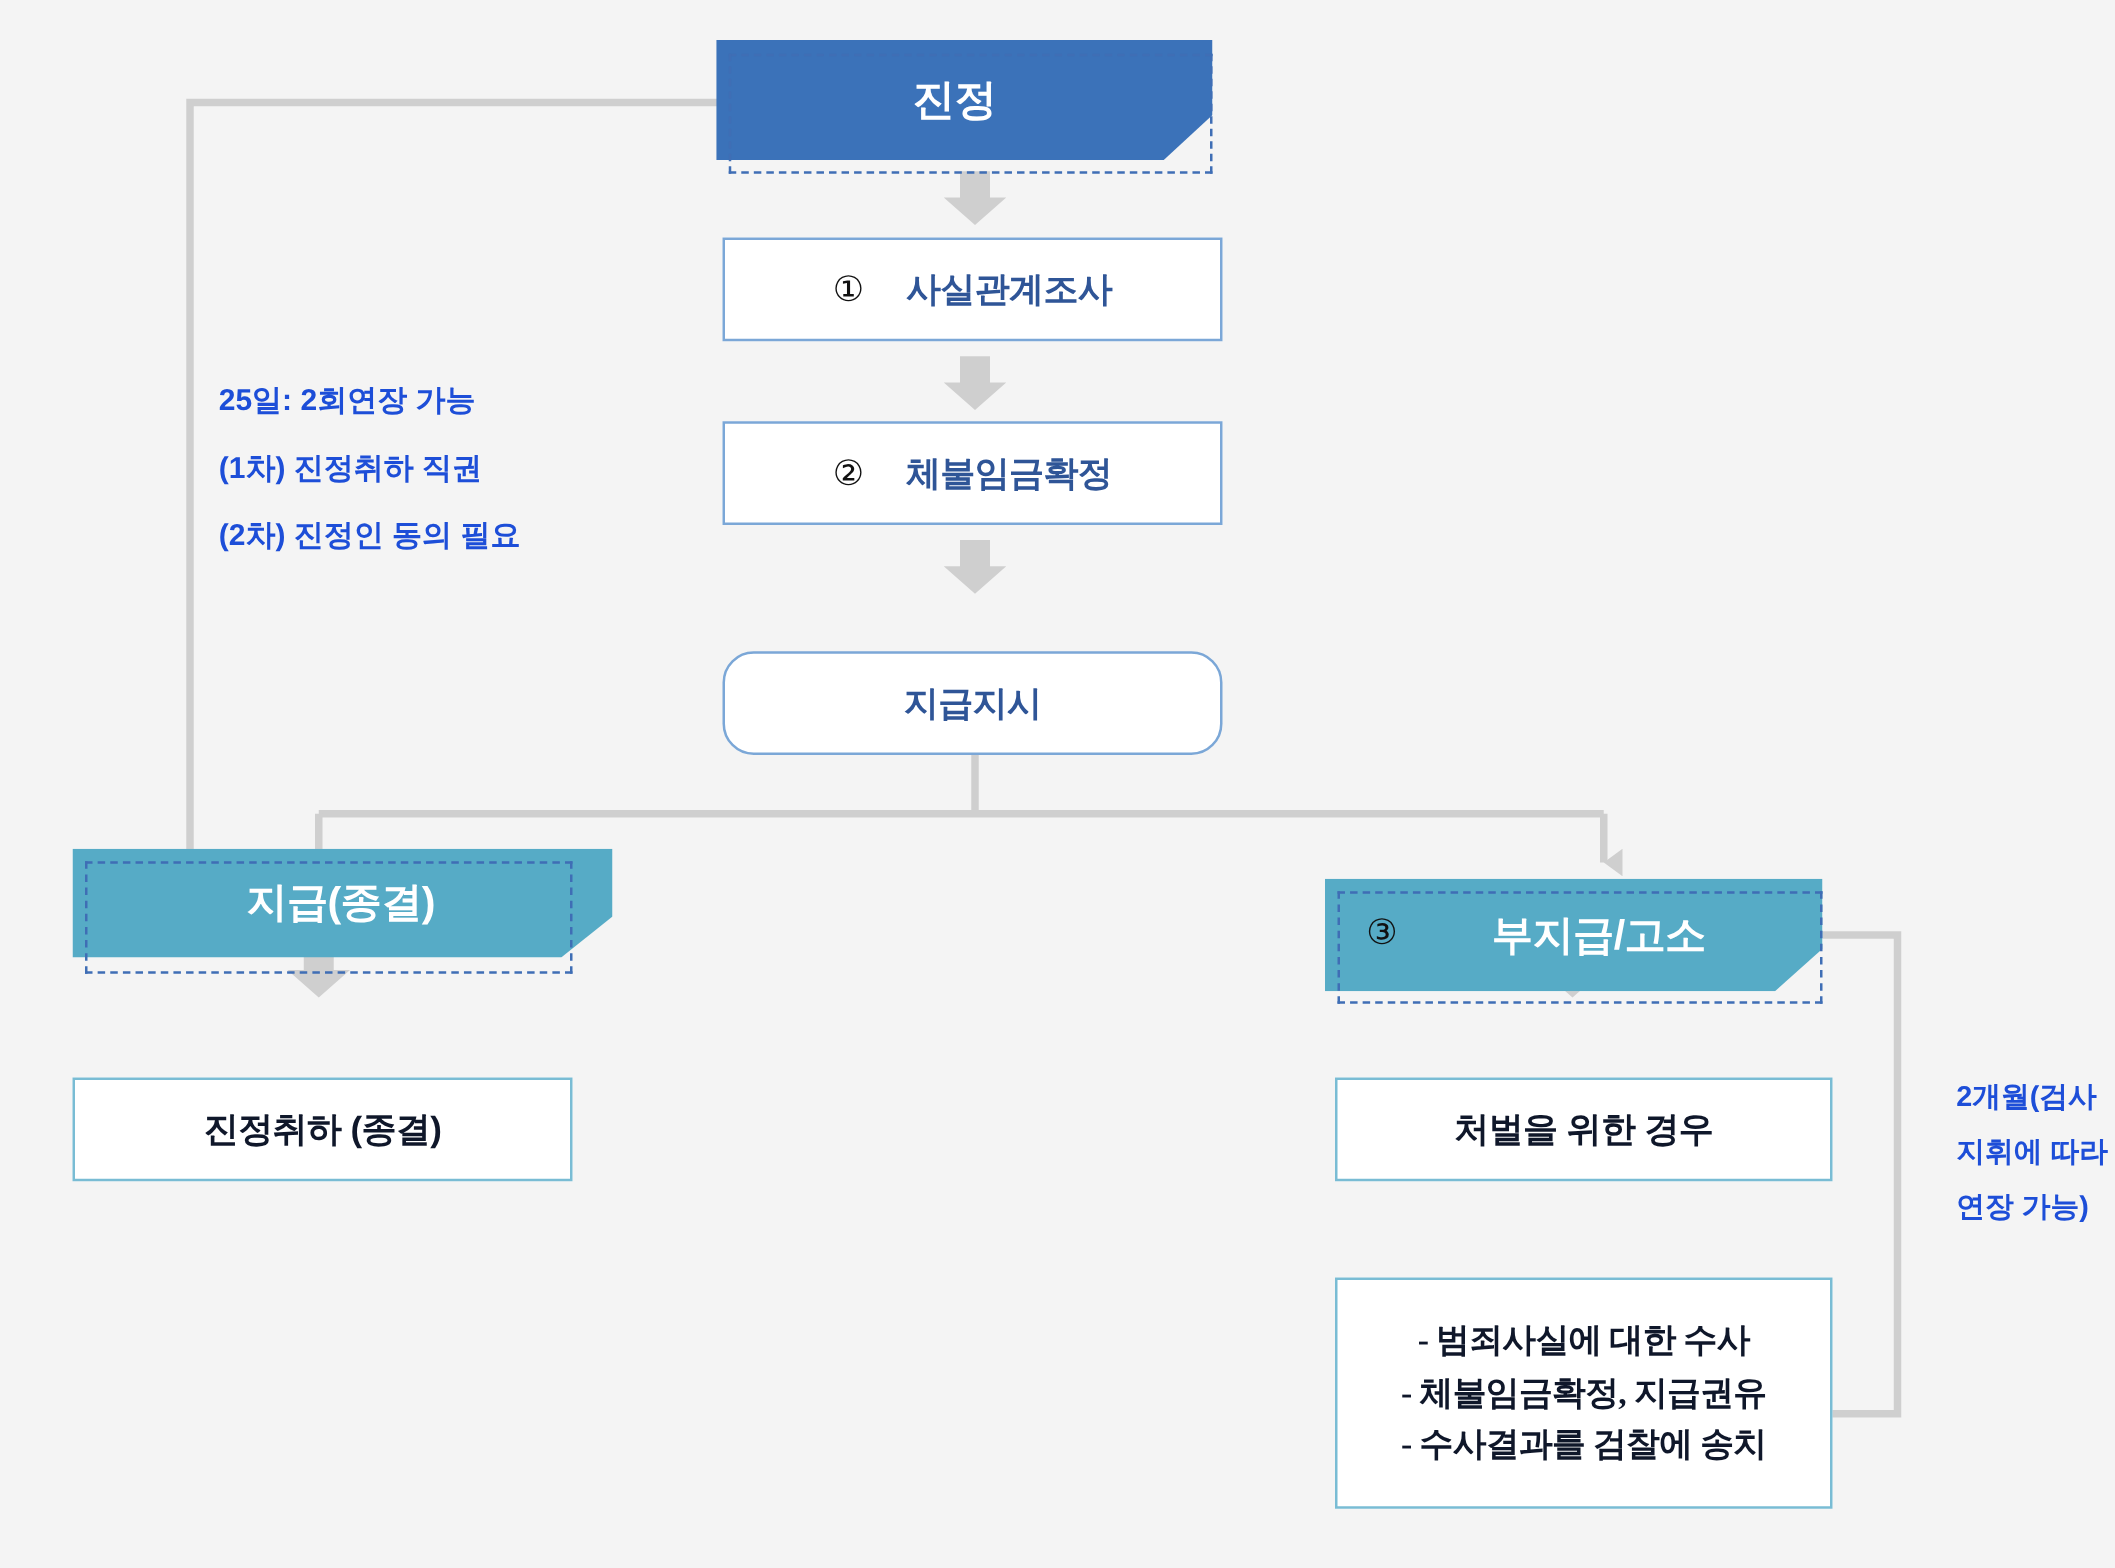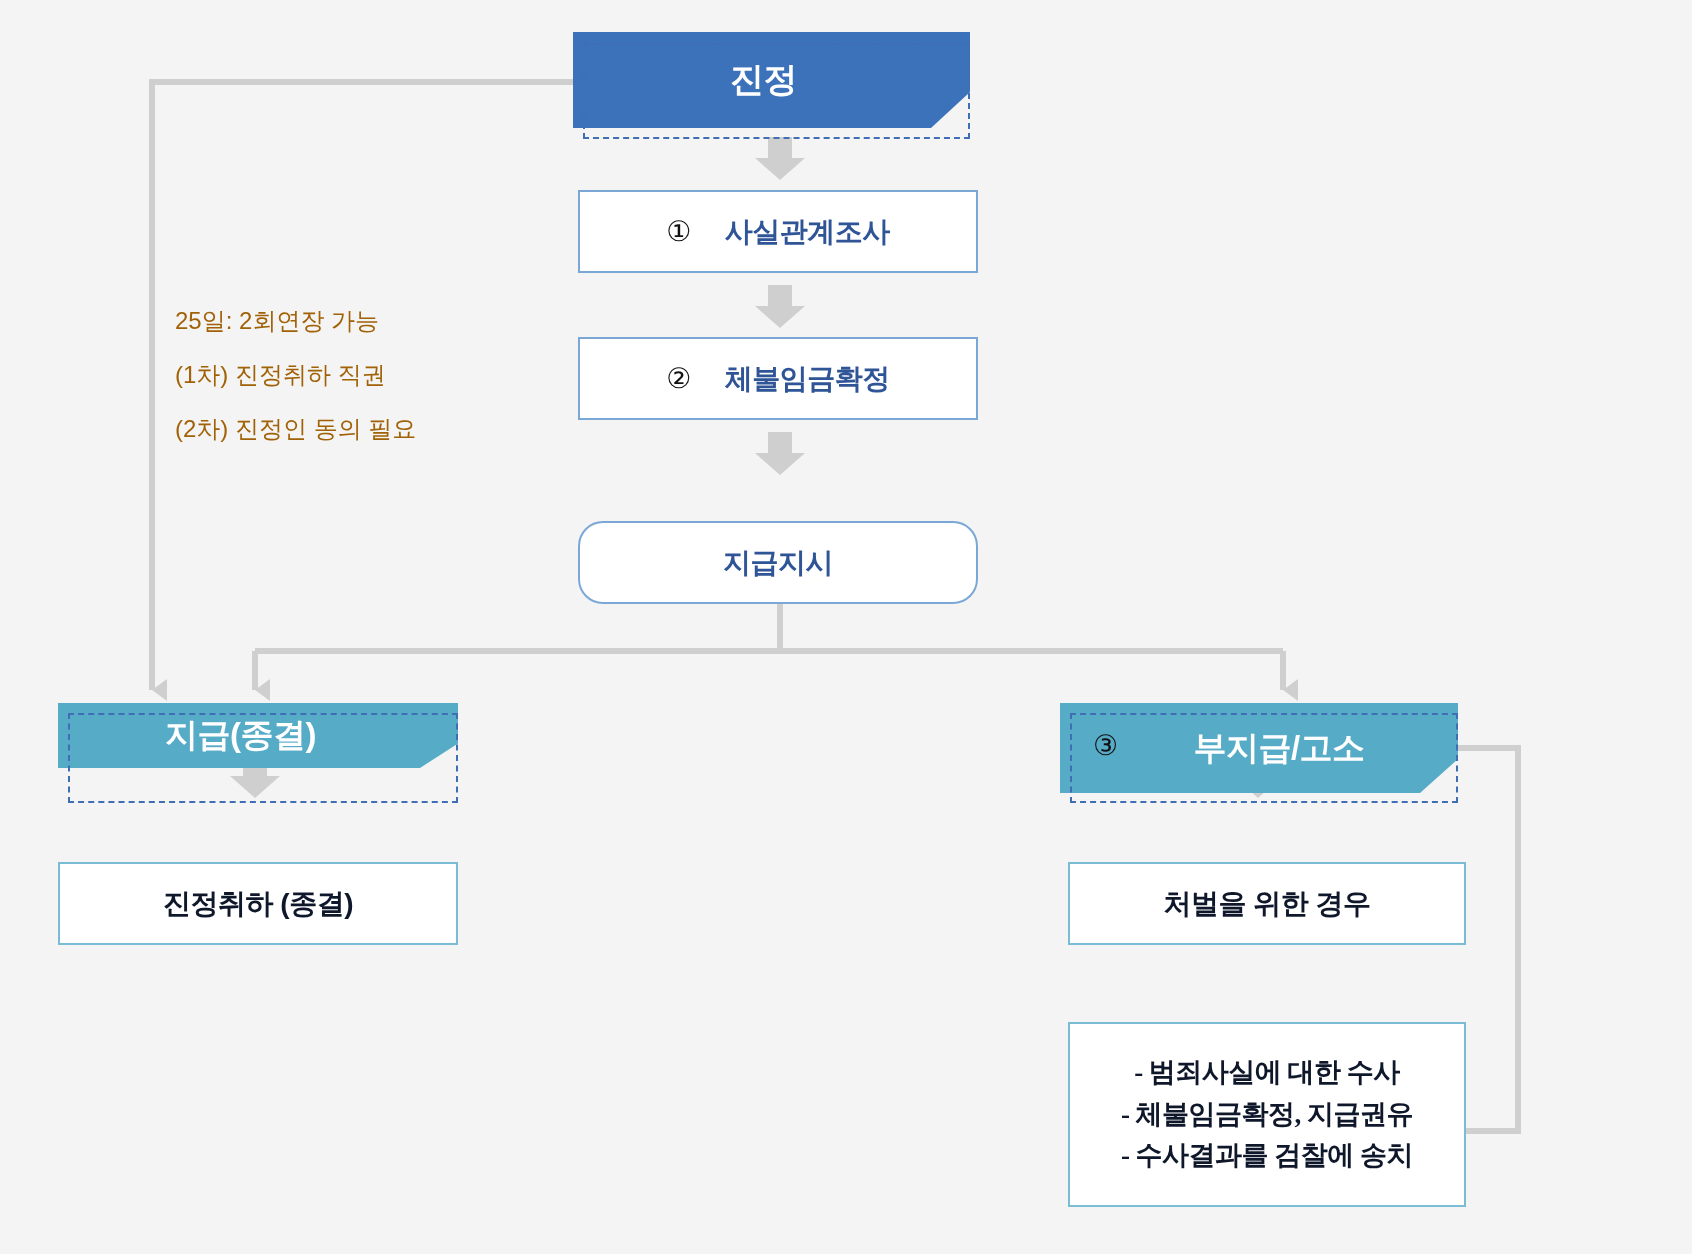--- a/index.html
+++ b/index.html
@@ -54,21 +54,21 @@
     position:absolute;
     z-index:3;
     color:#111;
     font-weight:400;
   }
 
   
   .numglyph{color:#111;font-weight:400;}
 
   
-  .note{position:absolute;color:#a16207;font-weight:400;}
+  .note{position:absolute;color:#1d4ed8;font-weight:700;}
   .note .ln{display:block;white-space:nowrap;}
 
   .multiline{flex-direction:column;line-height:1.55;}
 </style>
 </head>
 <body>
 
 <div id="canvas">
 
   <svg id="wires" viewBox="0 0 1692 1254">
@@ -124,21 +124,21 @@
 
   <div class="node boxnode box-blue" style="left:578px;top:337px;width:400px;height:83px;font-size:28px;">
     <span class="numglyph" style="font-size:28px;margin-right:34px;">②</span>
     <span>체불임금확정</span>
   </div>
 
   <div class="node boxnode box-blue" style="left:578px;top:521px;width:400px;height:83px;font-size:28px;border-radius:25px;">
     <span>지급지시</span>
   </div>
 
-  <div class="banner" style="left:58px;top:703px;width:400px;height:65px;font-size:33px;font-style:italic;">
+  <div class="banner" style="left:58px;top:679px;width:400px;height:87px;font-size:33px;font-style:italic;padding-left:32px;">
     <svg class="shape" viewBox="0 0 400 90" preserveAspectRatio="none">
       <polygon points="0,0 400,0 400,56 362,90 0,90" fill="#56abc6"></polygon>
     </svg>
     <div class="dash" style="left:10px;top:10px;width:390px;height:90px;"></div>
     <div class="blabel" style="padding-right:35px;">지급(종결)</div>
   </div>
 
   <div class="node boxnode box-teal" style="left:58px;top:862px;width:400px;height:83px;font-size:28px;">
     <span>진정취하 (종결)</span>
   </div>
@@ -161,14 +161,19 @@
     <span>- 체불임금확정, 지급권유</span>
     <span>- 수사결과를 검찰에 송치</span>
   </div>
 
   <div class="note" style="left:175px;top:294px;font-size:24px;line-height:54px;">
     <span class="ln">25일: 2회연장 가능</span>
     <span class="ln">(1차) 진정취하 직권</span>
     <span class="ln">(2차) 진정인 동의 필요</span>
   </div>
 
+  <div class="note" style="left:1565px;top:855px;font-size:23px;line-height:44px;">
+    <span class="ln">2개월(검사</span>
+    <span class="ln">지휘에 따라</span>
+    <span class="ln">연장 가능)</span>
+  </div>
 
 </div>
 
 </body></html>

